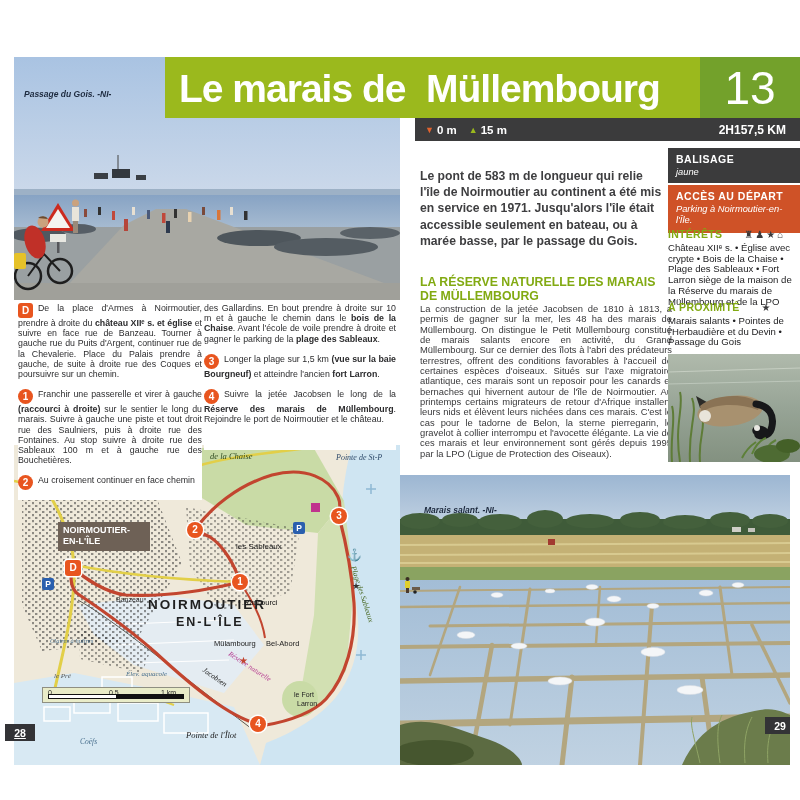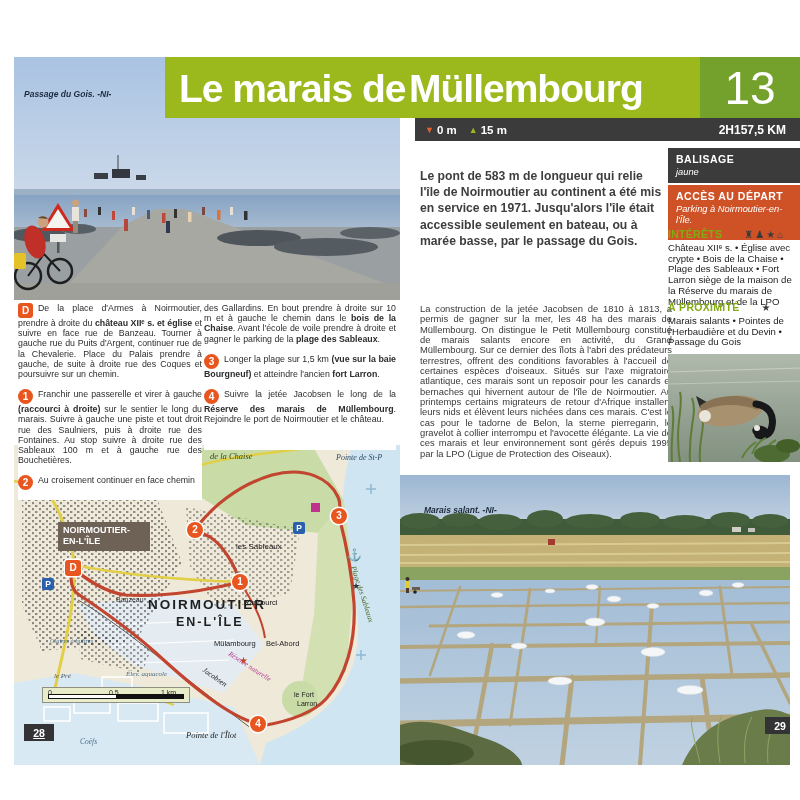--- a/index.html
+++ b/index.html
@@ -2,21 +2,21 @@
 <html><head>
 <meta charset="utf-8">
 <style>
   html,body{margin:0;padding:0;background:#e9e9e9;}
   #page{position:relative;width:800px;height:800px;background:#fff;overflow:hidden;
         font-family:"Liberation Sans",sans-serif;margin:0 auto;}
   .abs{position:absolute;}
   
   #header-bar{left:165px;top:57px;width:635px;height:61px;background:#9bb91d;z-index:4;}
   .title{position:absolute;bottom:7px;color:#fff;font-size:39px;font-weight:700;letter-spacing:-1px;}
-  .t1{left:14px;} .t2{left:244px;}
+  .t1{left:14px;} .t2{left:261px;}
   #chap-num{position:absolute;right:0;top:0;width:100px;height:61px;background:#73a12b;color:#fff;
             font-size:46px;font-weight:400;display:flex;align-items:center;justify-content:center;}
   
   #stats-bar{left:415px;top:118px;width:385px;height:23px;background:#3b3b3c;color:#fff;
              display:flex;align-items:center;font-size:11.5px;font-weight:700;
              padding:0 14px 0 10px;box-sizing:border-box;z-index:4;}
   .tri{font-size:9px;} .tri-down{color:#e0632f;margin-right:3px;} .tri-up{color:#9bb91d;margin:0 3px 0 12px;}
   #stats-right{margin-left:auto;display:flex;text-transform:uppercase;font-size:12px;}
   #loc-row{left:415px;top:141px;width:385px;height:20px;border-bottom:2px solid #151515;
            display:flex;align-items:center;gap:10px;padding-left:4px;box-sizing:border-box;
@@ -28,21 +28,21 @@
   #reserve-body{left:420px;top:304px;width:252px;height:168px;overflow:hidden;
                 font-size:9.4px;line-height:1.1;color:#39393b;text-align:justify;}
   
   .caption{font-size:8.5px;font-style:italic;font-weight:700;margin-top:24px;}
   .cap-dark{color:#1d2a3e;} .cap-gray{color:#6c6c6c;font-weight:400;font-size:8px;}
   .page-badge{width:30px;height:17px;background:#333336;color:#fff;font-size:10.5px;font-weight:700;
               display:flex;align-items:center;justify-content:center;z-index:8;}
   
   .side-box{left:668px;width:132px;box-sizing:border-box;padding:5px 8px;color:#fff;}
   #balisage{top:148px;height:35px;background:#3b3b3c;}
-  #acces{top:185px;height:55px;background:#cf5227;}
+  #acces{top:185px;height:48px;background:#cf5227;}
   .side-box .bt{font-size:10.5px;font-weight:700;letter-spacing:.5px;}
   .side-box .bv{font-size:9.3px;font-style:italic;margin-top:2px;line-height:1.15;}
   .side-sec{left:668px;width:132px;}
   #interets{top:228px;} #proximite{top:301px;}
   .side-label-row{display:flex;align-items:center;gap:22px;}
   .side-label{font-size:10.5px;font-weight:700;color:#82aa12;letter-spacing:.3px;}
   .side-icons{font-size:10px;color:#3a3a3c;letter-spacing:2px;}
   .side-text{font-size:9.6px;line-height:1.12;color:#232325;margin-top:3px;}
   
   .dir-col{background:#fff;font-size:8.8px;line-height:1.16;color:#2c2c2e;text-align:justify;z-index:3;}
@@ -52,21 +52,21 @@
   .step-marker{display:inline-block;width:15px;height:15px;background:#e8551f;color:#fff;font-weight:700;
                font-size:10px;font-style:normal;text-align:center;line-height:15px;border-radius:50%;
                margin-right:5px;vertical-align:-3px;}
   .step-marker.square{border-radius:3px;}
   
   #photo-top{left:14px;top:57px;width:386px;height:243px;z-index:1;overflow:hidden;}
   #photo-goose{left:668px;top:354px;width:132px;height:108px;overflow:hidden;}
   #caption-goose{left:668px;top:465px;}
   #photo-marsh{left:400px;top:475px;width:390px;height:290px;overflow:hidden;z-index:1;}
   #caption-marsh{left:424px;top:481px;z-index:5;}
-  #badge-28{left:24px;top:724px;text-decoration:underline;}
+  #badge-28{left:5px;top:724px;text-decoration:underline;}
   
   #map{left:14px;top:445px;width:386px;height:320px;background:#86efac;overflow:hidden;z-index:2;}
   .wp{position:absolute;width:16px;height:16px;background:#e8551f;color:#fff;font-weight:700;font-size:10px;
       text-align:center;line-height:16px;border-radius:50%;box-shadow:0 0 0 1.5px #fff;z-index:5;}
   .wp.square{border-radius:3px;}
   .p-ico{position:absolute;width:12px;height:12px;background:#2a5fae;color:#fff;font-size:8.5px;font-weight:700;
          text-align:center;line-height:12px;border-radius:2px;z-index:5;}
   #town-box{position:absolute;left:44px;top:77px;width:92px;background:#6e6156;color:#fff;font-size:9px;
             font-weight:700;line-height:1.25;padding:3px 5px;box-sizing:border-box;z-index:4;}
   #scale-bar{position:absolute;left:28px;top:242px;width:148px;height:16px;background:#e9ecc8;
@@ -163,20 +163,21 @@
     <span class="tri tri-up">▲</span>
     <span>15 m</span>
     <span id="stats-right">
       <span>2h15</span>
       <span>7,5 km</span>
     </span>
   </div>
 
 
   <div class="abs" id="intro">Le pont de 583 m de longueur qui relie l'île de Noirmoutier au continent a été mis en service en 1971. Jusqu'alors l'île était accessible seulement en bateau, ou à marée basse, par le passage du Gois.</div>
+  <div class="abs" id="reserve-heading">LA RÉSERVE NATURELLE DES MARAIS DE MÜLLEMBOURG</div>
   <div class="abs" id="reserve-body">La construction de la jetée Jacobsen de 1810 à 1813, a permis de gagner sur la mer, les 48 ha des marais de Müllembourg. On distingue le Petit Müllembourg constitué de marais salants encore en activité, du Grand Müllembourg. Sur ce dernier des îlots à l'abri des prédateurs terrestres, offrent des conditions favorables à l'accueil de certaines espèces d'oiseaux. Situés sur l'axe migratoire atlantique, ces marais sont un reposoir pour les canards et bernaches qui hivernent autour de l'île de Noirmoutier. Au printemps certains migrateurs de retour d'Afrique installent leurs nids et élèvent leurs nichées dans ces marais. C'est le cas pour le tadorne de Belon, la sterne pierregarin, le gravelot à collier interrompu et l'avocette élégante. La vie de ces marais et leur environnement sont gérés depuis 1995 par la LPO (Ligue de Protection des Oiseaux).</div>
 
   <div class="abs side-box" id="balisage">
     <div class="bt">BALISAGE</div>
     <div class="bv">jaune</div>
   </div>
   <div class="abs side-box" id="acces">
     <div class="bt">ACCÈS AU DÉPART</div>
     <div class="bv">Parking à Noirmoutier-en-l'Île.</div>
   </div>

